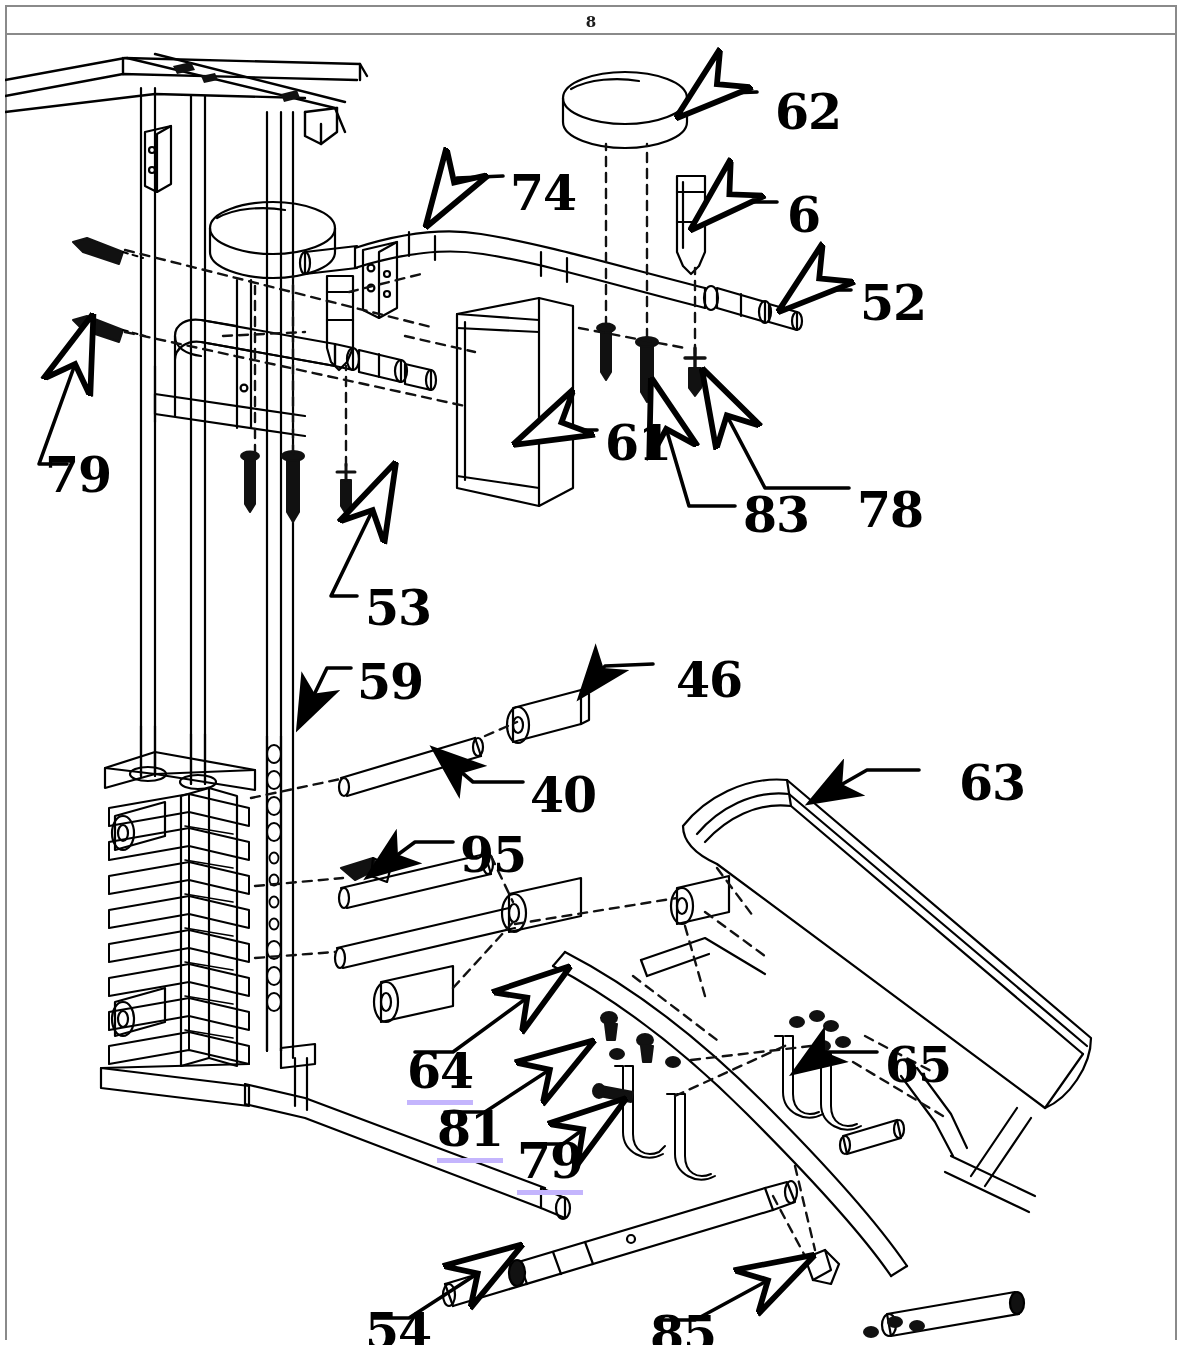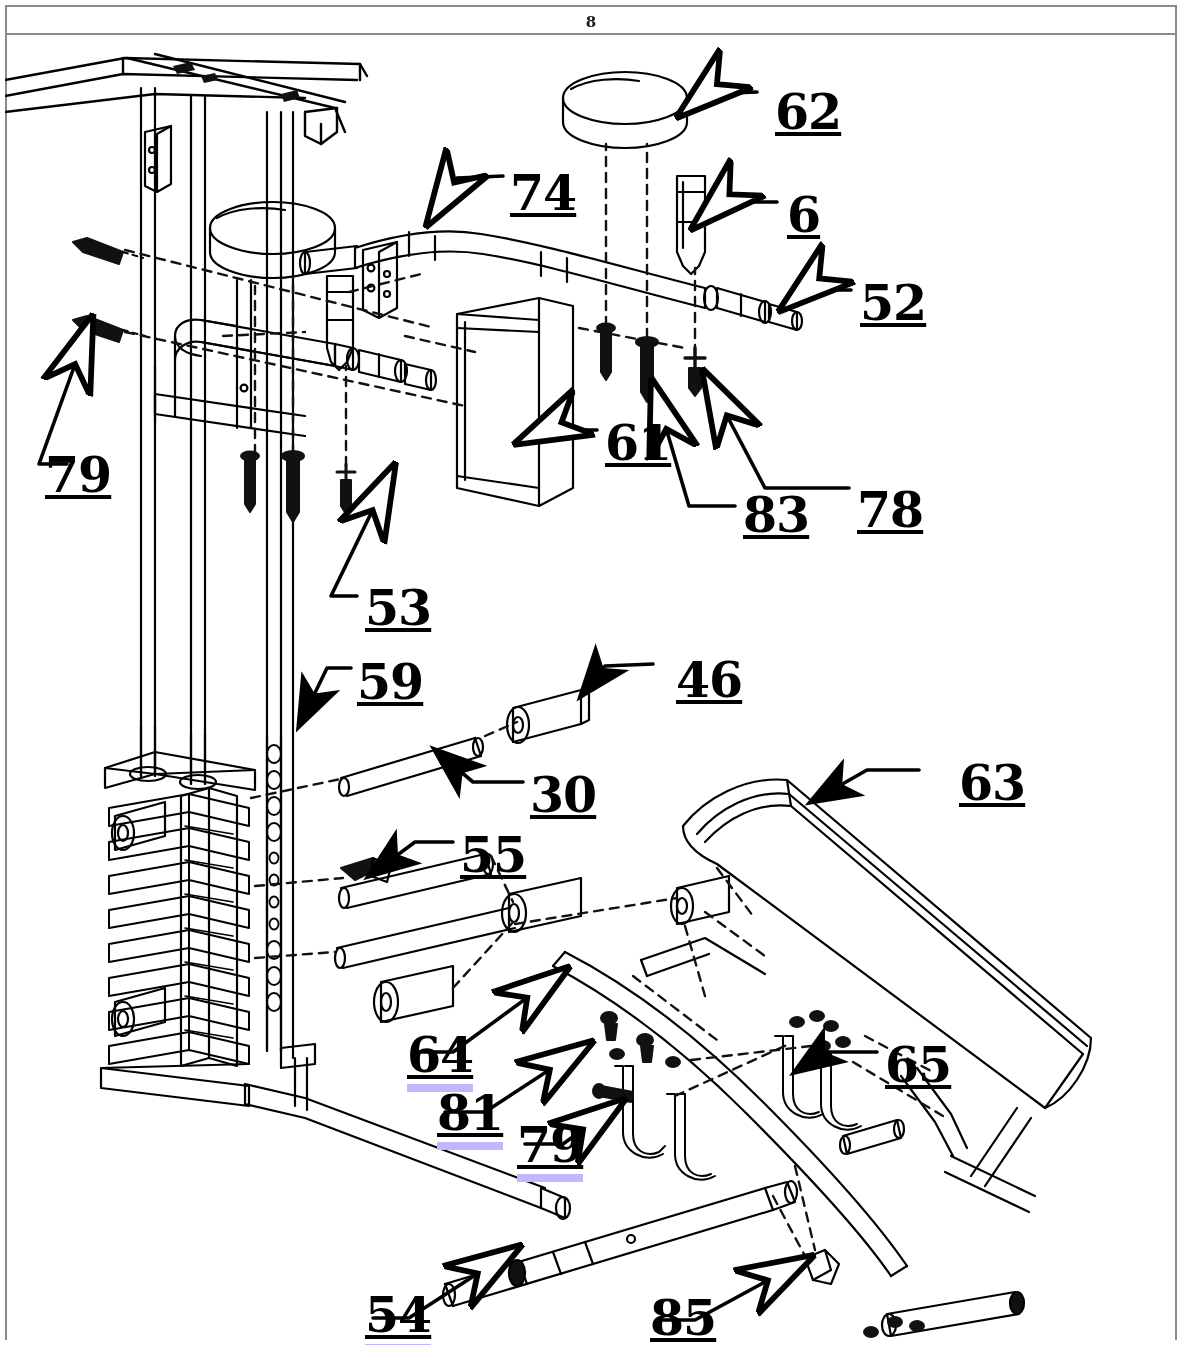--- a/index.html
+++ b/index.html
@@ -44,24 +44,25 @@
   
   .callout{
     position:absolute;
     font-family:"DejaVu Serif", serif;
     font-weight:bold;
     color:#000;
     white-space:nowrap;
     line-height:1;
     letter-spacing:-1px;
   }
-  .cl-lg{font-size:49px;text-decoration:underline;}
+  .cl-lg{font-size:49px;}
   .cl-ul{
-    border-bottom:8px solid #c4b5fd;
+    border-bottom:5px solid #c4b5fd;
     padding-bottom:4px;
+    margin-top:16px;
   }
 </style>
 </head>
 <body>
 
 <div id="page">
 
   <div class="frame-outer"></div>
 
   <div class="header-band">
@@ -534,22 +535,22 @@
       <div class="callout cl-lg" style="left: 510px; top: 169px;">74</div>
       <div class="callout cl-lg" style="left: 787px; top: 191px;">6</div>
       <div class="callout cl-lg" style="left: 860px; top: 279px;">52</div>
       <div class="callout cl-lg" style="left: 605px; top: 419px;">61</div>
       <div class="callout cl-lg" style="left: 857px; top: 486px;">78</div>
       <div class="callout cl-lg" style="left: 743px; top: 491px;">83</div>
       <div class="callout cl-lg" style="left: 45px; top: 451px;">79</div>
       <div class="callout cl-lg" style="left: 365px; top: 584px;">53</div>
       <div class="callout cl-lg" style="left: 357px; top: 658px;">59</div>
       <div class="callout cl-lg" style="left: 676px; top: 656px;">46</div>
-      <div class="callout cl-lg" style="left: 530px; top: 771px;">30</div>
-      <div class="callout cl-lg" style="left: 460px; top: 831px;">55</div>
+      <div class="callout cl-lg" style="left: 530px; top: 771px;">40</div>
+      <div class="callout cl-lg" style="left: 460px; top: 831px;">95</div>
       <div class="callout cl-lg" style="left: 927px; top: 759px; margin-left: 32px;">63</div>
       <div class="callout cl-lg cl-ul" style="left: 407px; top: 1031px;">64</div>
       <div class="callout cl-lg" style="left: 885px; top: 1041px;">65</div>
       <div class="callout cl-lg cl-ul" style="left: 437px; top: 1089px;">81</div>
       <div class="callout cl-lg cl-ul" style="left: 517px; top: 1121px;">79</div>
       <div class="callout cl-lg cl-ul" style="left: 365px; top: 1291px;">54</div>
       <div class="callout cl-lg cl-ul" style="left: 650px; top: 1294px;">85</div>
     </div>
 
 </div>

